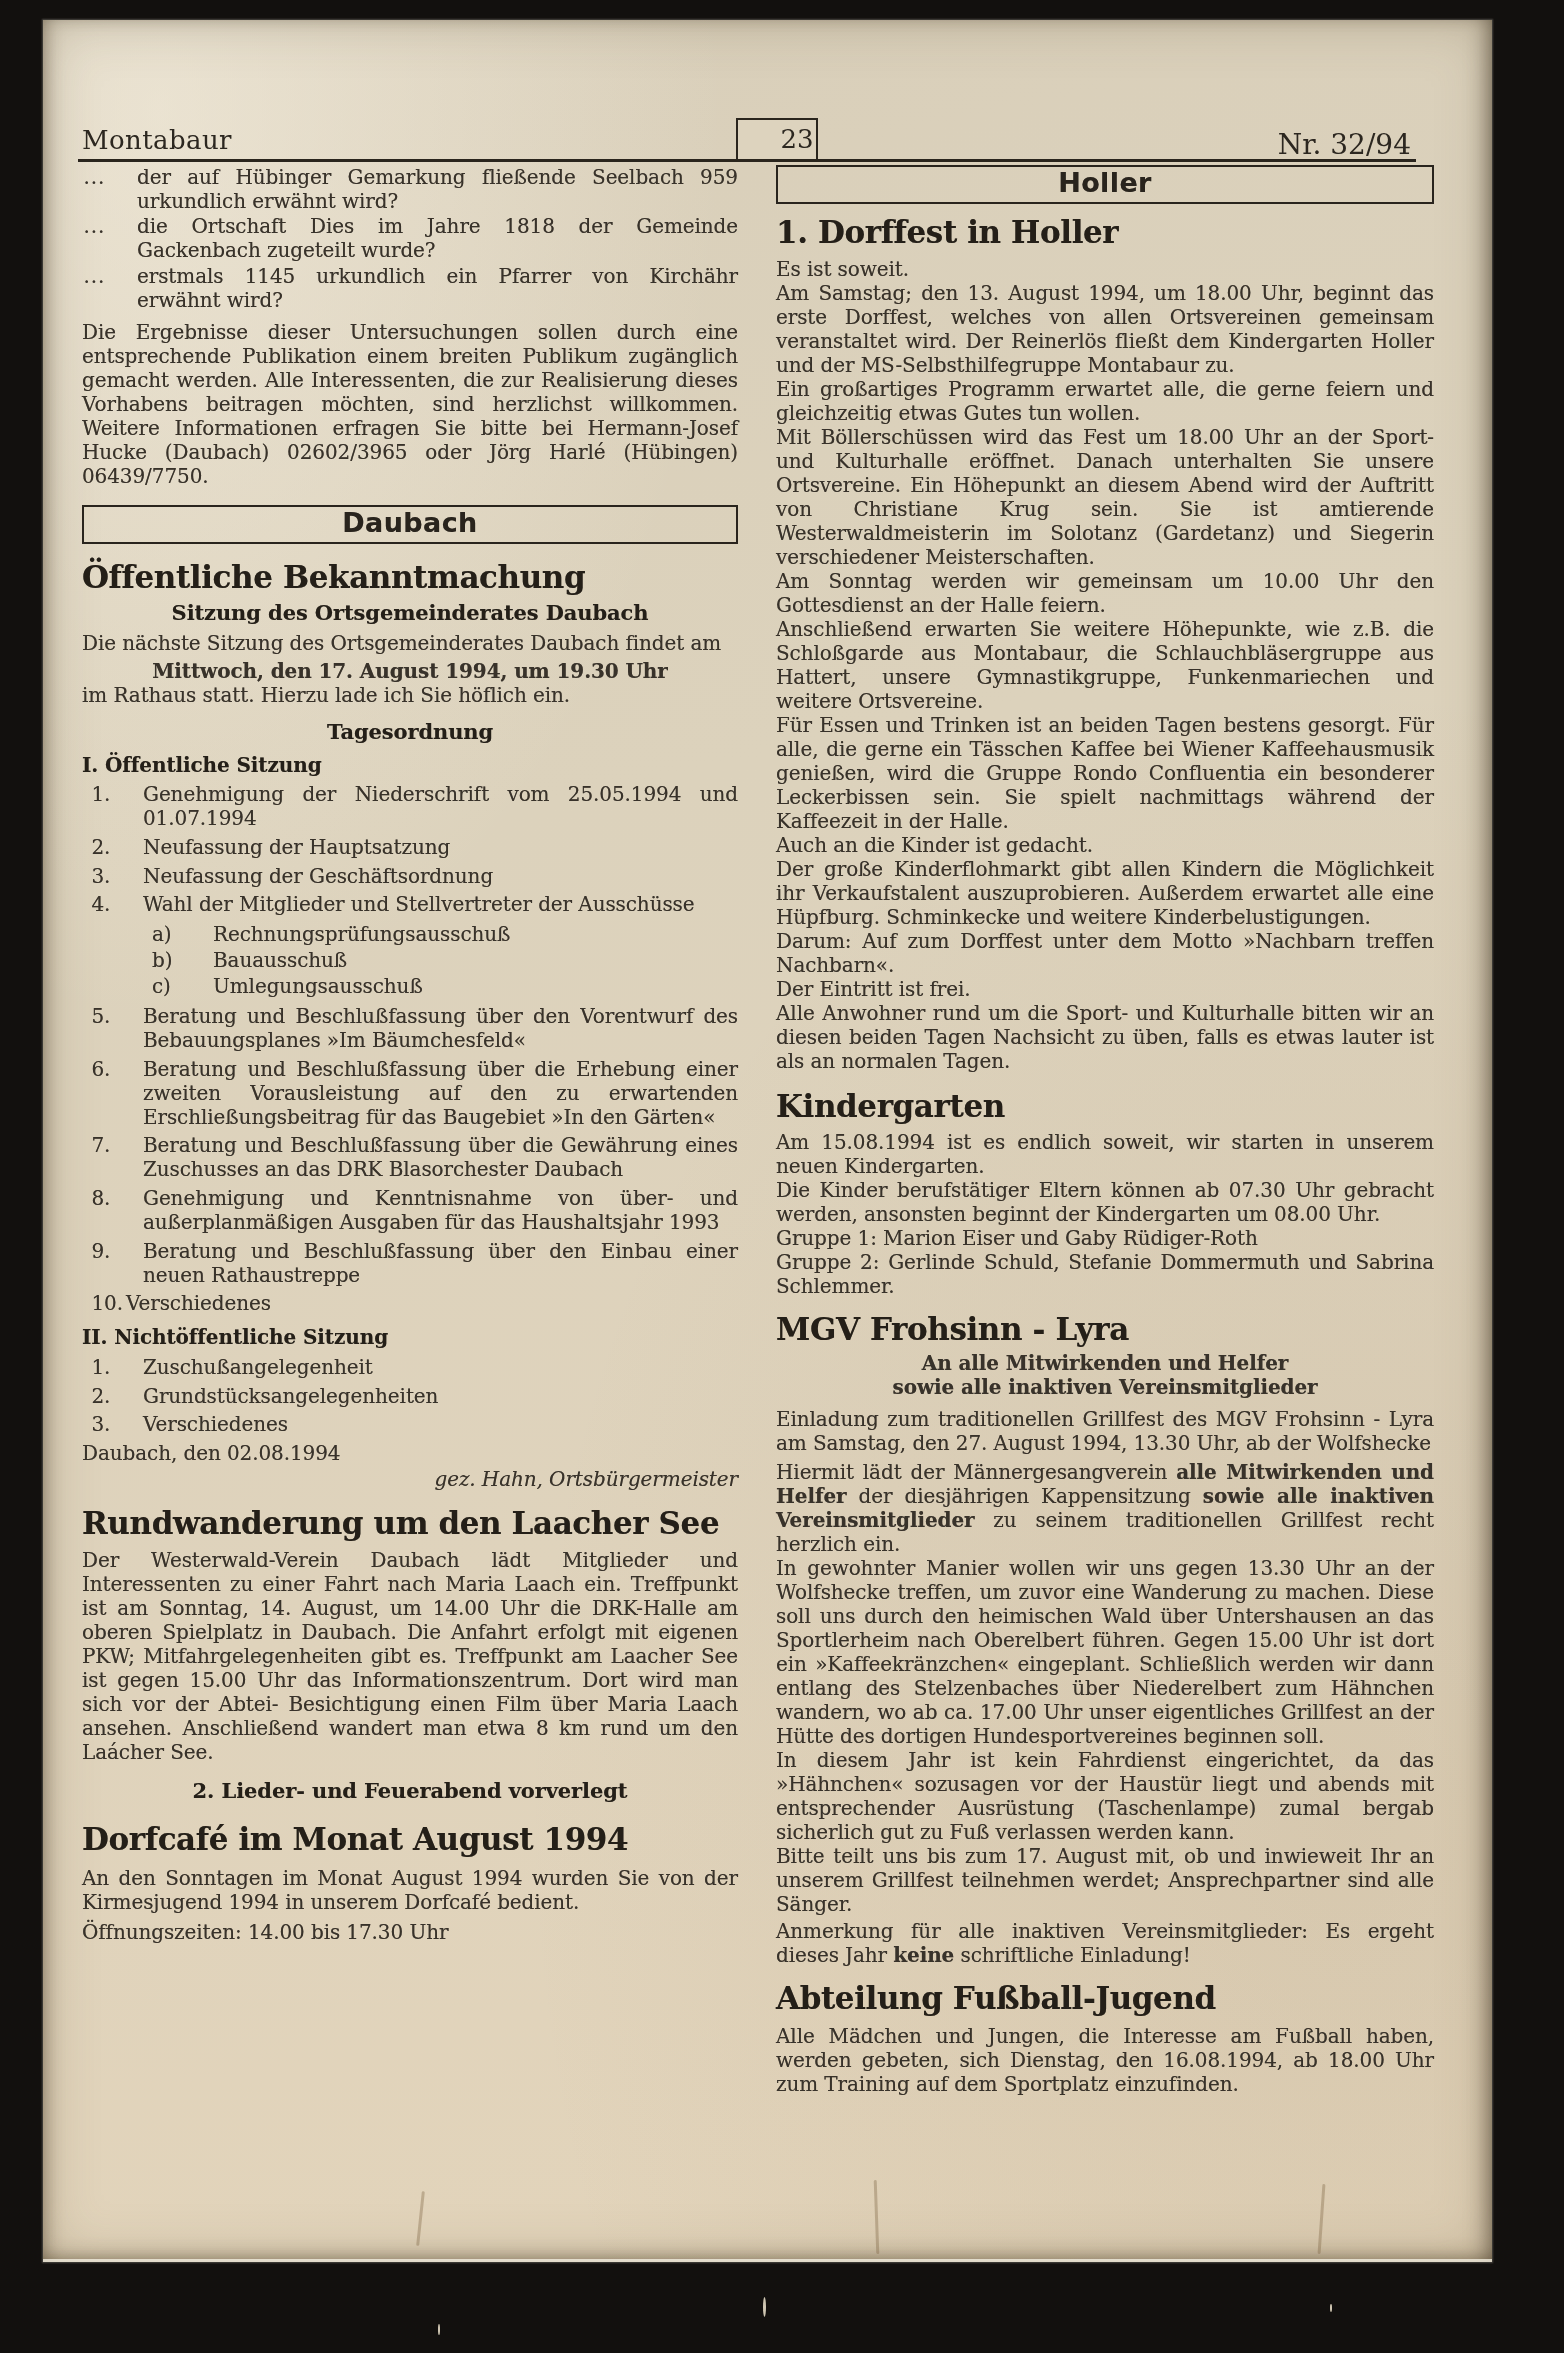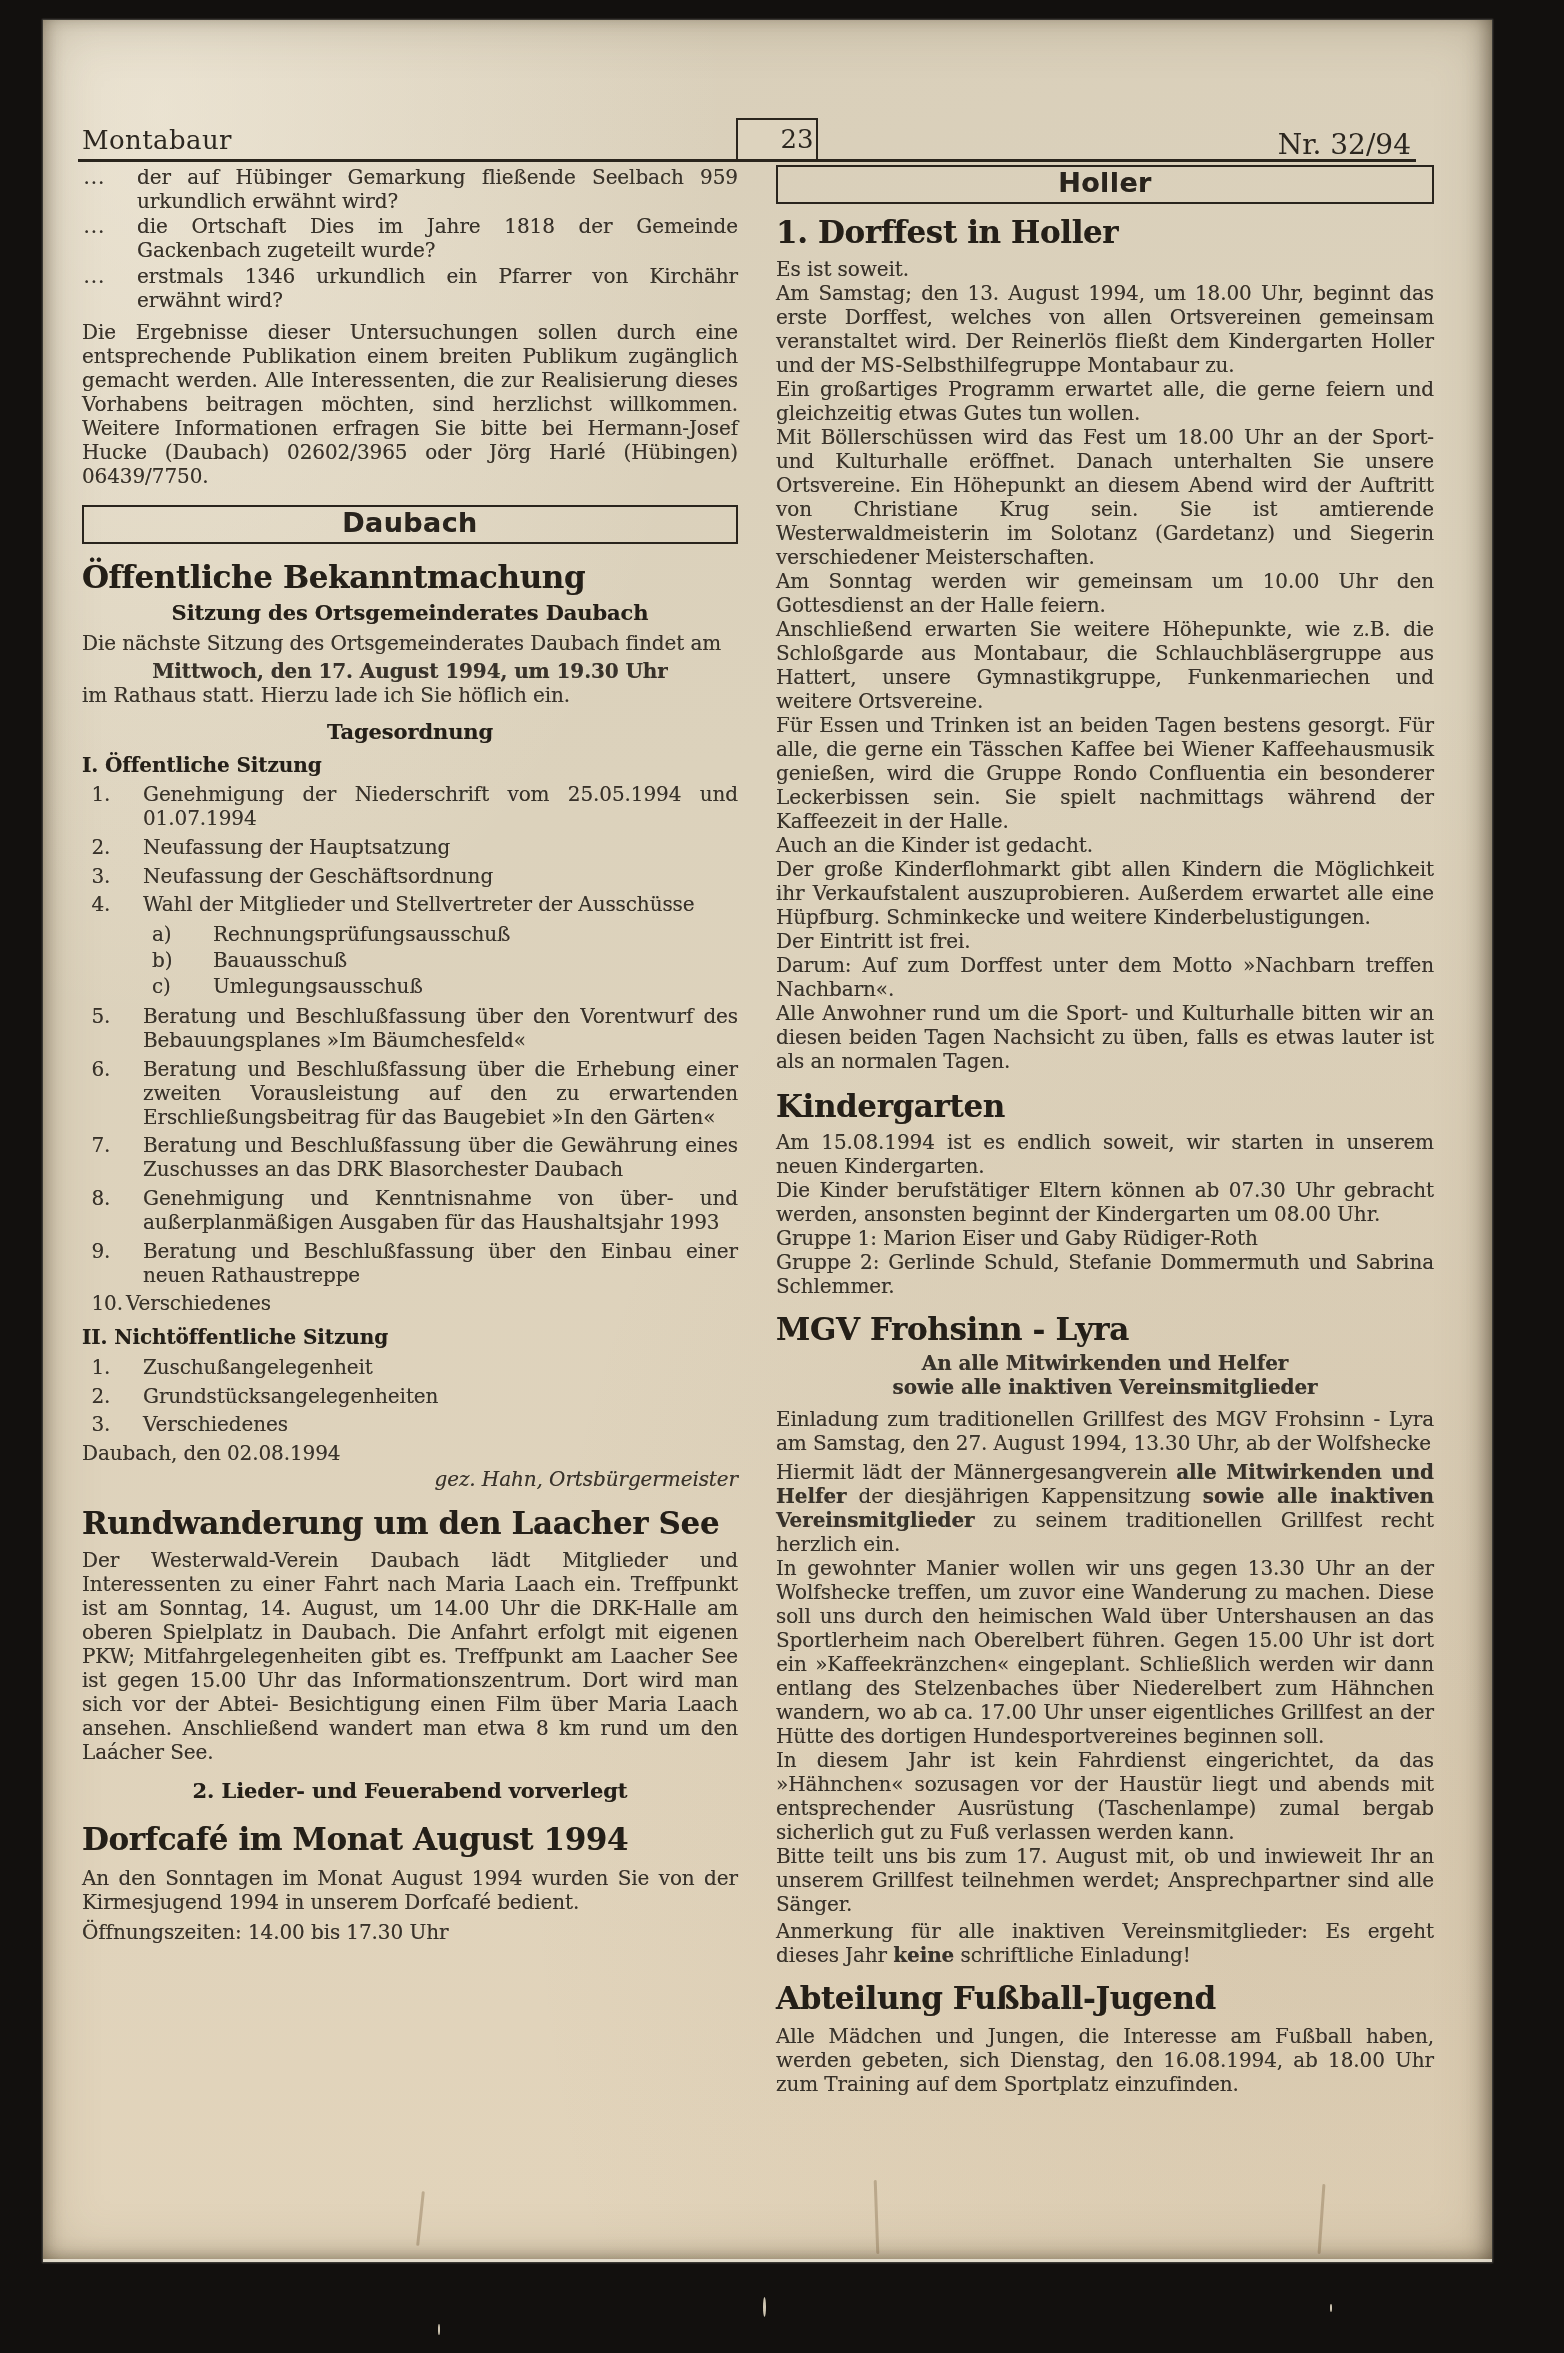--- a/index.html
+++ b/index.html
@@ -101,21 +101,21 @@
       <div class="qitem">
         <span class="qmark">...</span>
         <span>der auf Hübinger Gemarkung fließende Seelbach 959 urkundlich erwähnt wird?</span>
       </div>
       <div class="qitem">
         <span class="qmark">...</span>
         <span>die Ortschaft Dies im Jahre 1818 der Gemeinde Gackenbach zugeteilt wurde?</span>
       </div>
       <div class="qitem">
         <span class="qmark">...</span>
-        <span>erstmals 1346 urkundlich ein Pfarrer von Kirchähr erwähnt wird?</span>
+        <span>erstmals 1145 urkundlich ein Pfarrer von Kirchähr erwähnt wird?</span>
       </div>
 
       <p class="mt10">Die Ergebnisse dieser Untersuchungen sollen durch eine entsprechende Publikation einem breiten Publikum zugänglich gemacht werden. Alle Interessenten, die zur Realisierung dieses Vorhabens beitragen möchten, sind herzlichst willkommen. Weitere Informationen erfragen Sie bitte bei Hermann-Josef Hucke (Daubach) 02602/3965 oder Jörg Harlé (Hübingen) 06439/7750.</p>
 
       <div class="secbox">
         <span>Daubach</span>
       </div>
 
       <h2>Öffentliche Bekanntmachung</h2>
       <h3>Sitzung des Ortsgemeinderates Daubach</h3>
@@ -222,22 +222,22 @@
 
       <p class="mt10">Es ist soweit.</p>
       <p>Am Samstag; den 13. August 1994, um 18.00 Uhr, beginnt das erste Dorffest, welches von allen Ortsvereinen gemeinsam veranstaltet wird. Der Reinerlös fließt dem Kindergarten Holler und der MS-Selbsthilfegruppe Montabaur zu.</p>
       <p>Ein großartiges Programm erwartet alle, die gerne feiern und gleichzeitig etwas Gutes tun wollen.</p>
       <p>Mit Böllerschüssen wird das Fest um 18.00 Uhr an der Sport- und Kulturhalle eröffnet. Danach unterhalten Sie unsere Ortsvereine. Ein Höhepunkt an diesem Abend wird der Auftritt von Christiane Krug sein. Sie ist amtierende Westerwaldmeisterin im Solotanz (Gardetanz) und Siegerin verschiedener Meisterschaften.</p>
       <p>Am Sonntag werden wir gemeinsam um 10.00 Uhr den Gottesdienst an der Halle feiern.</p>
       <p>Anschließend erwarten Sie weitere Höhepunkte, wie z.B. die Schloßgarde aus Montabaur, die Schlauchbläsergruppe aus Hattert, unsere Gymnastikgruppe, Funkenmariechen und weitere Ortsvereine.</p>
       <p>Für Essen und Trinken ist an beiden Tagen bestens gesorgt. Für alle, die gerne ein Tässchen Kaffee bei Wiener Kaffeehausmusik genießen, wird die Gruppe Rondo Confluentia ein besonderer Leckerbissen sein. Sie spielt nachmittags während der Kaffeezeit in der Halle.</p>
       <p>Auch an die Kinder ist gedacht.</p>
       <p>Der große Kinderflohmarkt gibt allen Kindern die Möglichkeit ihr Verkaufstalent auszuprobieren. Außerdem erwartet alle eine Hüpfburg. Schminkecke und weitere Kinderbelustigungen.</p>
+      <p>Darum: Auf zum Dorffest unter dem Motto »Nachbarn treffen Nachbarn«.</p>
       <p>Der Eintritt ist frei.</p>
-      <p>Darum: Auf zum Dorffest unter dem Motto »Nachbarn treffen Nachbarn«.</p>
       <p>Alle Anwohner rund um die Sport- und Kulturhalle bitten wir an diesen beiden Tagen Nachsicht zu üben, falls es etwas lauter ist als an normalen Tagen.</p>
 
       <h2>Kindergarten</h2>
       <p class="mt10">Am 15.08.1994 ist es endlich soweit, wir starten in unserem neuen Kindergarten.</p>
       <p>Die Kinder berufstätiger Eltern können ab 07.30 Uhr gebracht werden, ansonsten beginnt der Kindergarten um 08.00 Uhr.</p>
       <p>Gruppe 1: Marion Eiser und Gaby Rüdiger-Roth</p>
       <p>Gruppe 2: Gerlinde Schuld, Stefanie Dommermuth und Sabrina Schlemmer.</p>
 
       <h2 style="margin-top:14px;">MGV Frohsinn - Lyra</h2>
       <p class="b center mt6">An alle Mitwirkenden und Helfer</p>

